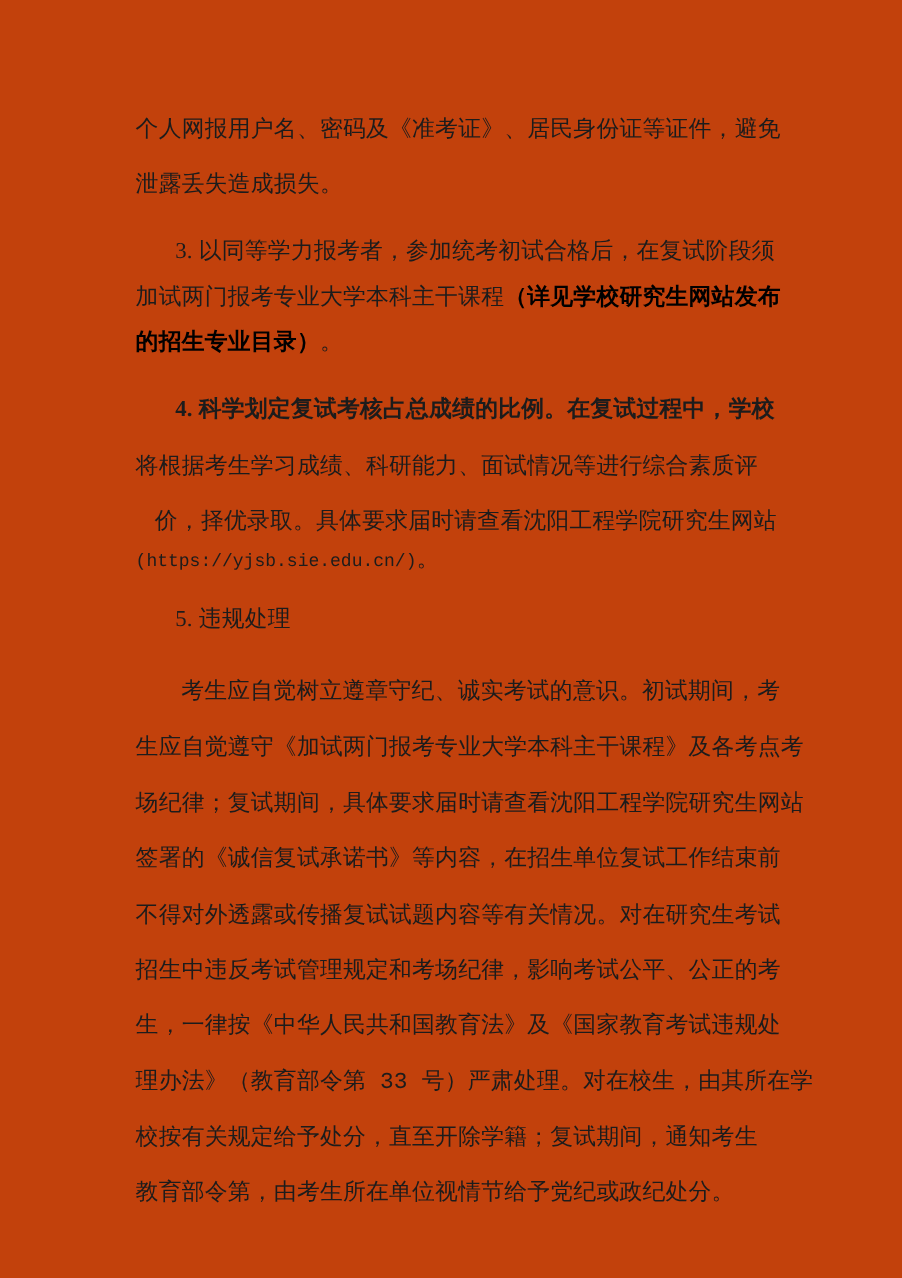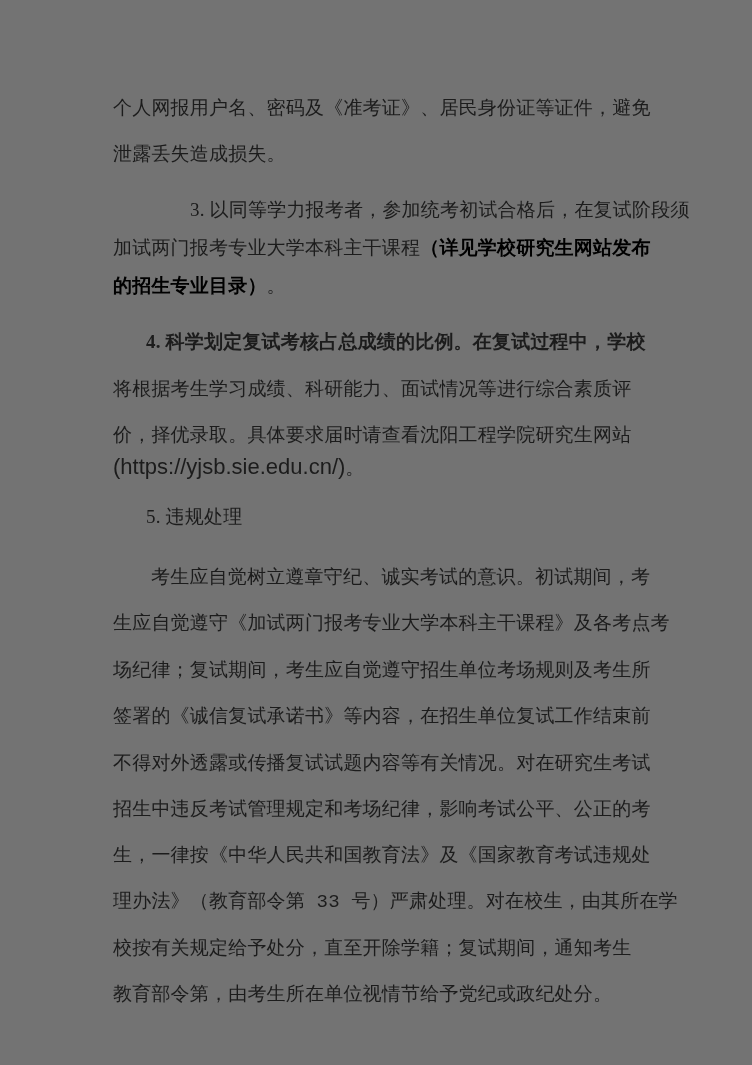--- a/index.html
+++ b/index.html
@@ -21,51 +21,51 @@
     white-space: nowrap;
     font-size: 19px;
     line-height: 24px;
     letter-spacing: 0.2px;
   }
   .line span.bold {
     font-weight: 700;
     color: #000000;
   }
   .line span.mono {
-    font-family: Liberation Sans, sans-serif;
-    font-size: 22px;
+    font-family: Liberation Mono, monospace;
+    font-size: 15px;
     letter-spacing: 0;
   }
 </style>
 </head>
 <body>
 
-<div class="page" style="background: #737373; color: rgb(28, 28, 28);">
+<div class="page" style="background: #c2410c; color: rgb(28, 28, 28);">
     <div>
       <div class="line" style="top: 96px; left: 113px;"><span class="">个人网报用户名、密码及《准考证》、居民身份证等证件，避免</span></div>
       <div class="line" style="top: 142px; left: 113px;"><span class="">泄露丢失造成损失。</span></div>
     </div>
     <div>
-      <div class="line" style="top: 198px; left: 146px; margin-left: 44px;"><span class="">3. 以同等学力报考者，参加统考初试合格后，在复试阶段须</span></div>
+      <div class="line" style="top: 198px; left: 146px;"><span class="">3. 以同等学力报考者，参加统考初试合格后，在复试阶段须</span></div>
       <div class="line" style="top: 236px; left: 113px;"><span class="">加试两门报考专业大学本科主干课程</span><span class="bold">（详见学校研究生网站发布</span></div>
       <div class="line" style="top: 274px; left: 113px;"><span class="bold">的招生专业目录）</span><span class="">。</span></div>
     </div>
     <div>
       <div class="line" style="top: 330px; left: 146px; font-weight: bold;"><span class="">4. 科学划定复试考核占总成绩的比例。在复试过程中，学校</span></div>
       <div class="line" style="top: 377px; left: 113px;"><span class="">将根据考生学习成绩、科研能力、面试情况等进行综合素质评</span></div>
-      <div class="line" style="top: 423px; left: 113px;"><span class="">价，择优录取。具体要求届时请查看沈阳工程学院研究生网站</span></div>
+      <div class="line" style="top: 423px; left: 129px;"><span class="">价，择优录取。具体要求届时请查看沈阳工程学院研究生网站</span></div>
       <div class="line" style="top: 455px; left: 113px;"><span class=" mono">(https://yjsb.sie.edu.cn/)</span><span class="">。</span></div>
     </div>
     <div>
       <div class="line" style="top: 505px; left: 146px;"><span class="">5. 违规处理</span></div>
     </div>
     <div>
       <div class="line" style="top: 565px; left: 151px;"><span class="">考生应自觉树立遵章守纪、诚实考试的意识。初试期间，考</span></div>
       <div class="line" style="top: 611px; left: 113px;"><span class="">生应自觉遵守《加试两门报考专业大学本科主干课程》及各考点考</span></div>
-      <div class="line" style="top: 658px; left: 113px;"><span class="">场纪律；复试期间，考生应自觉遵守招生单位考场规则及考生所</span></div>
+      <div class="line" style="top: 658px; left: 113px;"><span class="">场纪律；复试期间，具体要求届时请查看沈阳工程学院研究生网站</span></div>
       <div class="line" style="top: 704px; left: 113px;"><span class="">签署的《诚信复试承诺书》等内容，在招生单位复试工作结束前</span></div>
       <div class="line" style="top: 751px; left: 113px;"><span class="">不得对外透露或传播复试试题内容等有关情况。对在研究生考试</span></div>
       <div class="line" style="top: 797px; left: 113px;"><span class="">招生中违反考试管理规定和考场纪律，影响考试公平、公正的考</span></div>
       <div class="line" style="top: 843px; left: 113px;"><span class="">生，一律按《中华人民共和国教育法》及《国家教育考试违规处</span></div>
       <div class="line" style="top: 890px; left: 113px; font-family: Liberation Mono, monospace;"><span class="">理办法》（教育部令第 33 号）严肃处理。对在校生，由其所在学</span></div>
       <div class="line" style="top: 936px; left: 113px;"><span class="">校按有关规定给予处分，直至开除学籍；复试期间，通知考生</span></div>
       <div class="line" style="top: 982px; left: 113px;"><span class="">教育部令第，由考生所在单位视情节给予党纪或政纪处分。</span></div>
     </div>
   </div>
 

